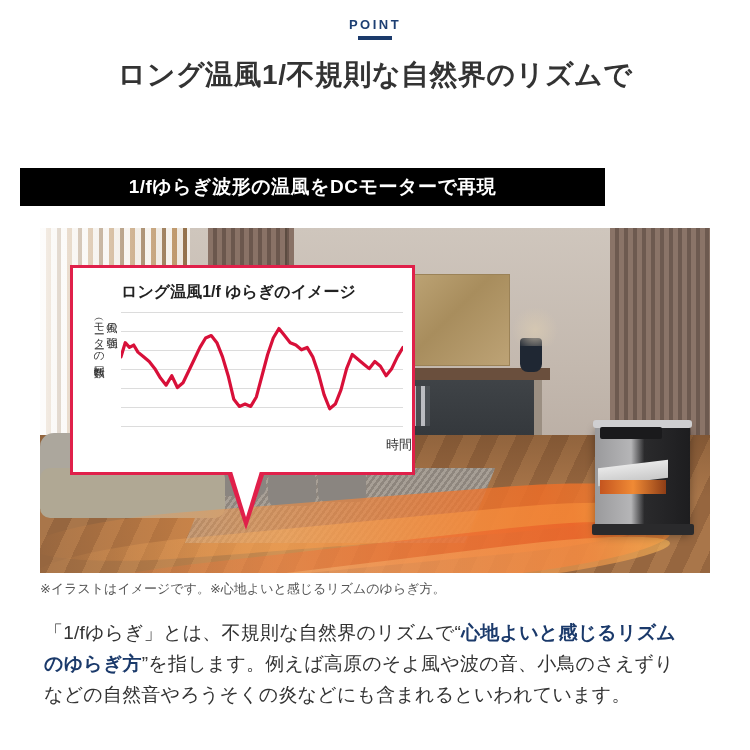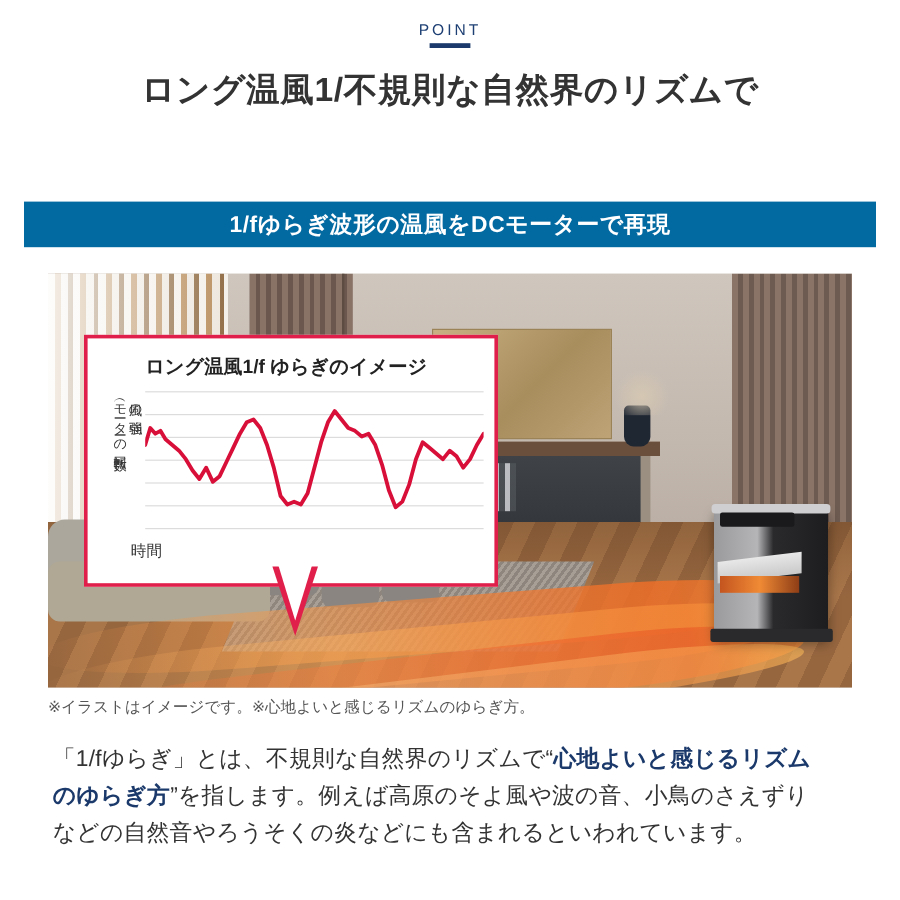--- a/index.html
+++ b/index.html
@@ -9,21 +9,21 @@
     font-family:"Liberation Sans","DejaVu Sans",sans-serif;
     color:#333333;
     position:relative;
     overflow:hidden;
   }
 
   
   #point-block { text-align:center; padding-top:18px; }
   #point-label {
     font-size:13px; letter-spacing:2.5px; color:#1d3f73;
-    font-weight:normal; line-height:1;
+    font-weight:bold; line-height:1;
   }
   #point-number {
     font-size:42px; font-weight:bold; color:#1b3a6b;
     line-height:1.05; letter-spacing:1px; margin-top:2px;
   }
   #point-underline {
     width:34px; height:4px; background:#1b3a6b;
     margin:5px auto 0;
   }
 
@@ -33,22 +33,22 @@
     font-size:28px;
     font-weight:bold;
     color:#333333;
     margin-top:16px;
     letter-spacing:0.5px;
   }
 
   
   #banner {
     position:absolute; left:20px; top:168px;
-    width:710px; height:38px;
-    background:#0369a1;
+    width:585px; height:38px;
+    background:#000000;
     display:flex; align-items:center; justify-content:center;
   }
   #banner-text {
     color:#ffffff; font-size:19px; font-weight:bold; letter-spacing:0.5px;
   }
 
   
   #photo {
     position:absolute; left:40px; top:228px;
     width:670px; height:345px;
@@ -211,21 +211,20 @@
     position:absolute; left:552px; top:296px; width:102px; height:11px;
     background:#2a2a2c; border-radius:2px;
   }
 
   
   #callout {
     position:absolute; left:70px; top:265px;
     width:345px; height:210px;
     background:#ffffff;
     border:3px solid #e0204a;
-    margin-top:14px;
   }
   #callout-title {
     font-size:16px; font-weight:bold; color:#222;
     padding:14px 0 8px 48px;
   }
   #chart-area {
     position:absolute; left:48px; top:44px;
     width:282px; height:118px;
   }
   .grid-line {
@@ -235,22 +234,22 @@
   #y-axis-label {
     position:absolute; left:10px; top:46px;
     width:34px;
     display:flex; flex-direction:row-reverse; gap:1px;
     font-size:11px; color:#333; line-height:1.08;
     letter-spacing:1px;
   }
   .vtext { writing-mode:vertical-rl; text-orientation:upright; }
   #x-axis-label {
     position:absolute; left:0; top:168px; width:100%;
-    text-align:left; font-size:13px; color:#333; font-weight:500;
-    padding-left:36px;
+    text-align:right; font-size:13px; color:#333; font-weight:500;
+    padding-left:24px;
   }
   #callout-pointer {
     position:absolute; left:227px; top:472px;
     width:0; height:0;
     border-left:19px solid transparent;
     border-right:19px solid transparent;
     border-top:58px solid #e0204a;
   }
   #callout-pointer-inner {
     position:absolute; left:231px; top:468px;

